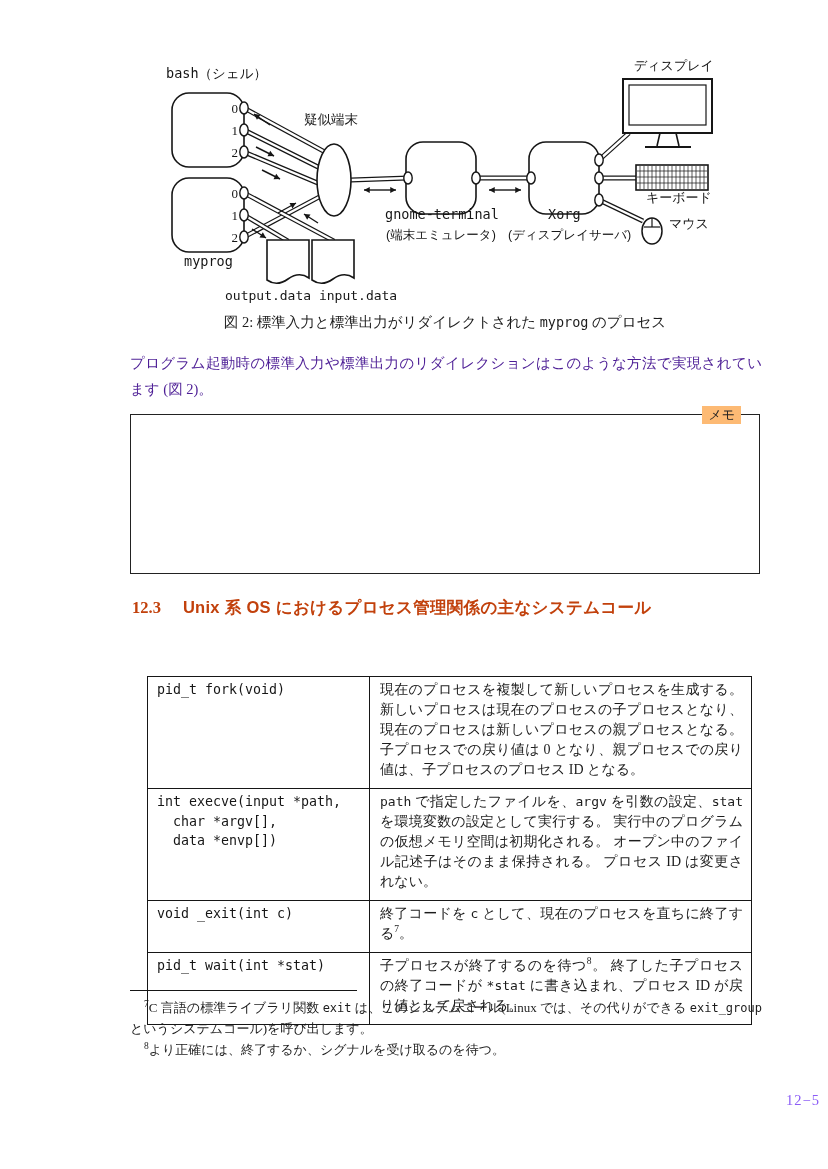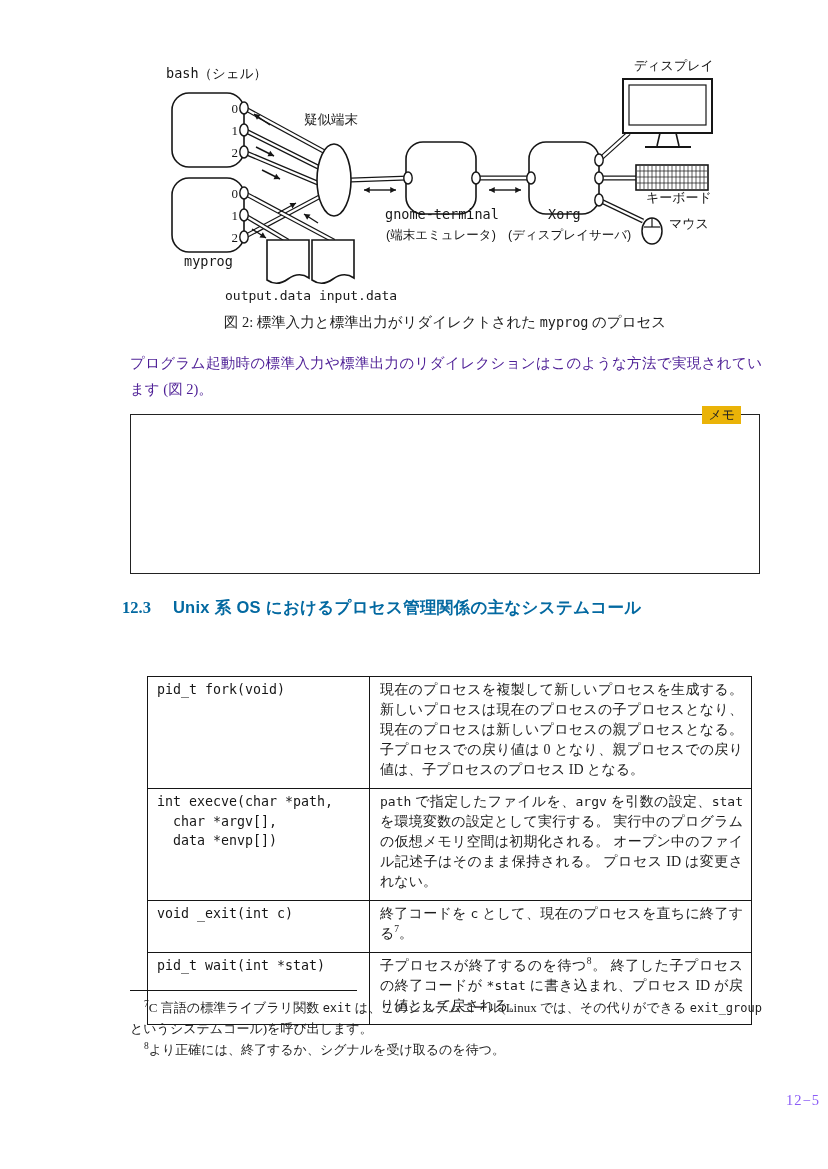--- a/index.html
+++ b/index.html
@@ -9,24 +9,24 @@
   #diagram{position:absolute;left:0;top:0;}
   .caption{position:absolute;left:118px;top:313px;width:630px;text-align:center;
            font-size:14.5px;color:#1c1c1c;}
   .para{position:absolute;left:118px;width:632px;font-size:14.5px;line-height:26px;
         text-align:justify;color:#4c1d95;}
   #para1{top:350px;}
   #para2{top:638px;font-size:14.5px;}
   code,.code{font-family:"DejaVu Sans Mono","Liberation Mono",monospace;font-size:0.93em;}
   .memo-box{position:absolute;left:118px;top:414px;width:628px;height:158px;
             border:1.3px solid #222;background:#fff;}
-  .memo-label{position:absolute;top:-9px;right:18px;background:#eab308;padding:0 6px;
+  .memo-label{position:absolute;top:-9px;right:18px;background:#fdba74;padding:0 6px;
               font-size:13px;color:#222;font-family:"Liberation Serif",serif;}
-  .heading{position:absolute;left:110px;top:597px;font-weight:bold;font-size:16.5px;
-           color:#0369a1;white-space:nowrap;}
+  .heading{position:absolute;left:120px;top:597px;font-weight:bold;font-size:16.5px;
+           color:#c2410c;white-space:nowrap;}
   .heading .h-num{font-family:"Liberation Serif","DejaVu Serif",serif;margin-right:22px;}
   .heading .h-text{font-family:"Liberation Sans","DejaVu Sans",sans-serif;letter-spacing:0.3px;}
   table.syscalls{position:absolute;left:135px;top:676px;width:605px;
                  border-collapse:collapse;table-layout:fixed;}
   table.syscalls td{border:1.3px solid #161616;vertical-align:top;}
   td.sig{width:204px;padding:3px 8px 13px 9px;}
   td.sig div{font-family:"DejaVu Sans Mono","Liberation Mono",monospace;
              font-size:13.3px;line-height:19.5px;white-space:pre;color:#161616;}
   td.desc{padding:3px 8px 8px 10px;font-size:14px;line-height:20px;
           text-align:justify;color:#1c1c1c;}
@@ -187,21 +187,21 @@
   <table class="syscalls">
     <tbody id="syscall-tbody">
         <tr>
           <td class="sig">
             <div>pid_t fork(void)</div>
           </td>
           <td class="desc"><span>現在のプロセスを複製して新しいプロセスを生成する。 新しいプロセスは現在のプロセスの子プロセスとなり、現在のプロセスは新しいプロセスの親プロセスとなる。 子プロセスでの戻り値は 0 となり、親プロセスでの戻り値は、子プロセスのプロセス ID となる。</span></td>
         </tr>
         <tr>
           <td class="sig">
-            <div>int execve(char *path,</div>
+            <div>int execve(input *path,</div>
             <div>  char *argv[],</div>
             <div>  data *envp[])</div>
           </td>
           <td class="desc"><code>path</code><span> で指定したファイルを、</span><code>argv</code><span> を引数の設定、</span><code>stat</code><span> を環境変数の設定として実行する。 実行中のプログラムの仮想メモリ空間は初期化される。 オープン中のファイル記述子はそのまま保持される。 プロセス ID は変更されない。</span></td>
         </tr>
         <tr>
           <td class="sig">
             <div>void _exit(int c)</div>
           </td>
           <td class="desc"><span>終了コードを </span><code>c</code><span> として、現在のプロセスを直ちに終了する</span><sup>7</sup><span>。</span></td>

